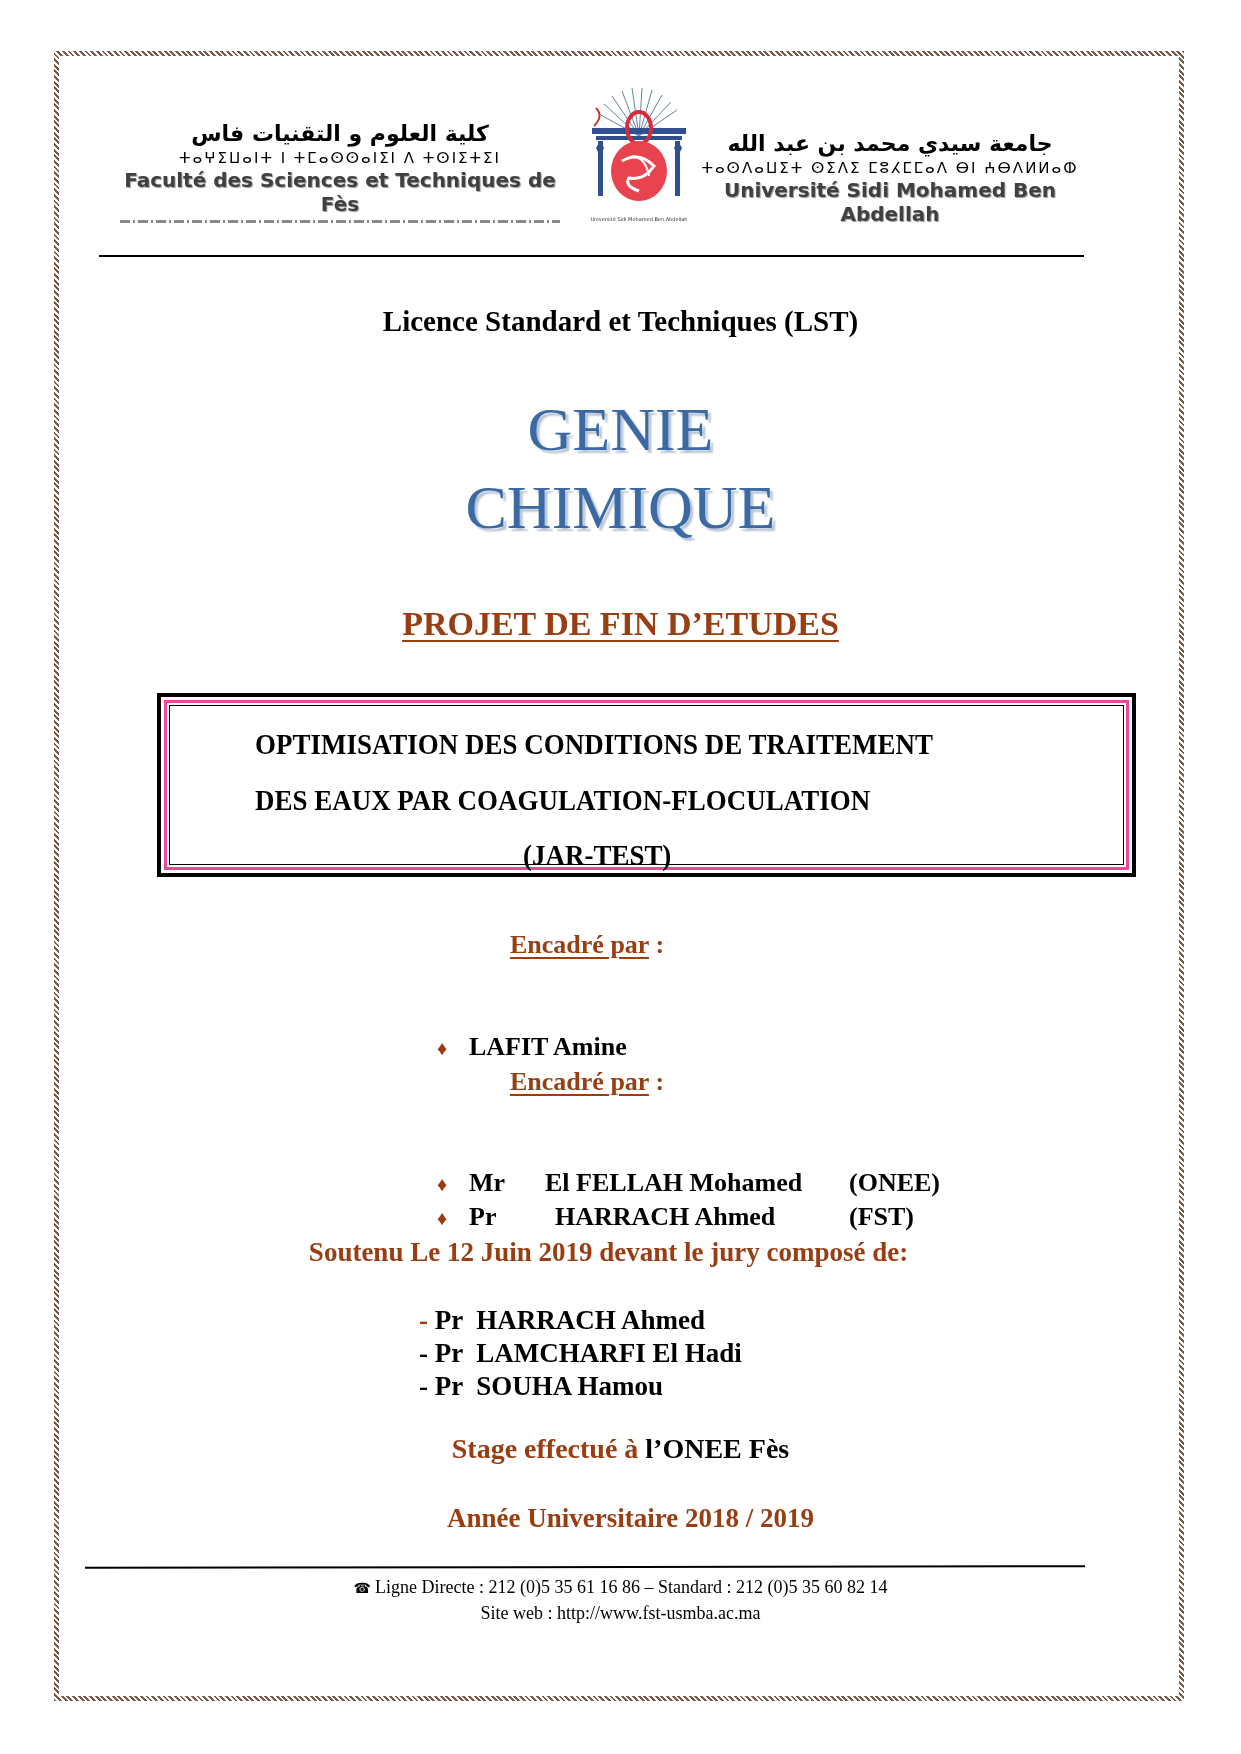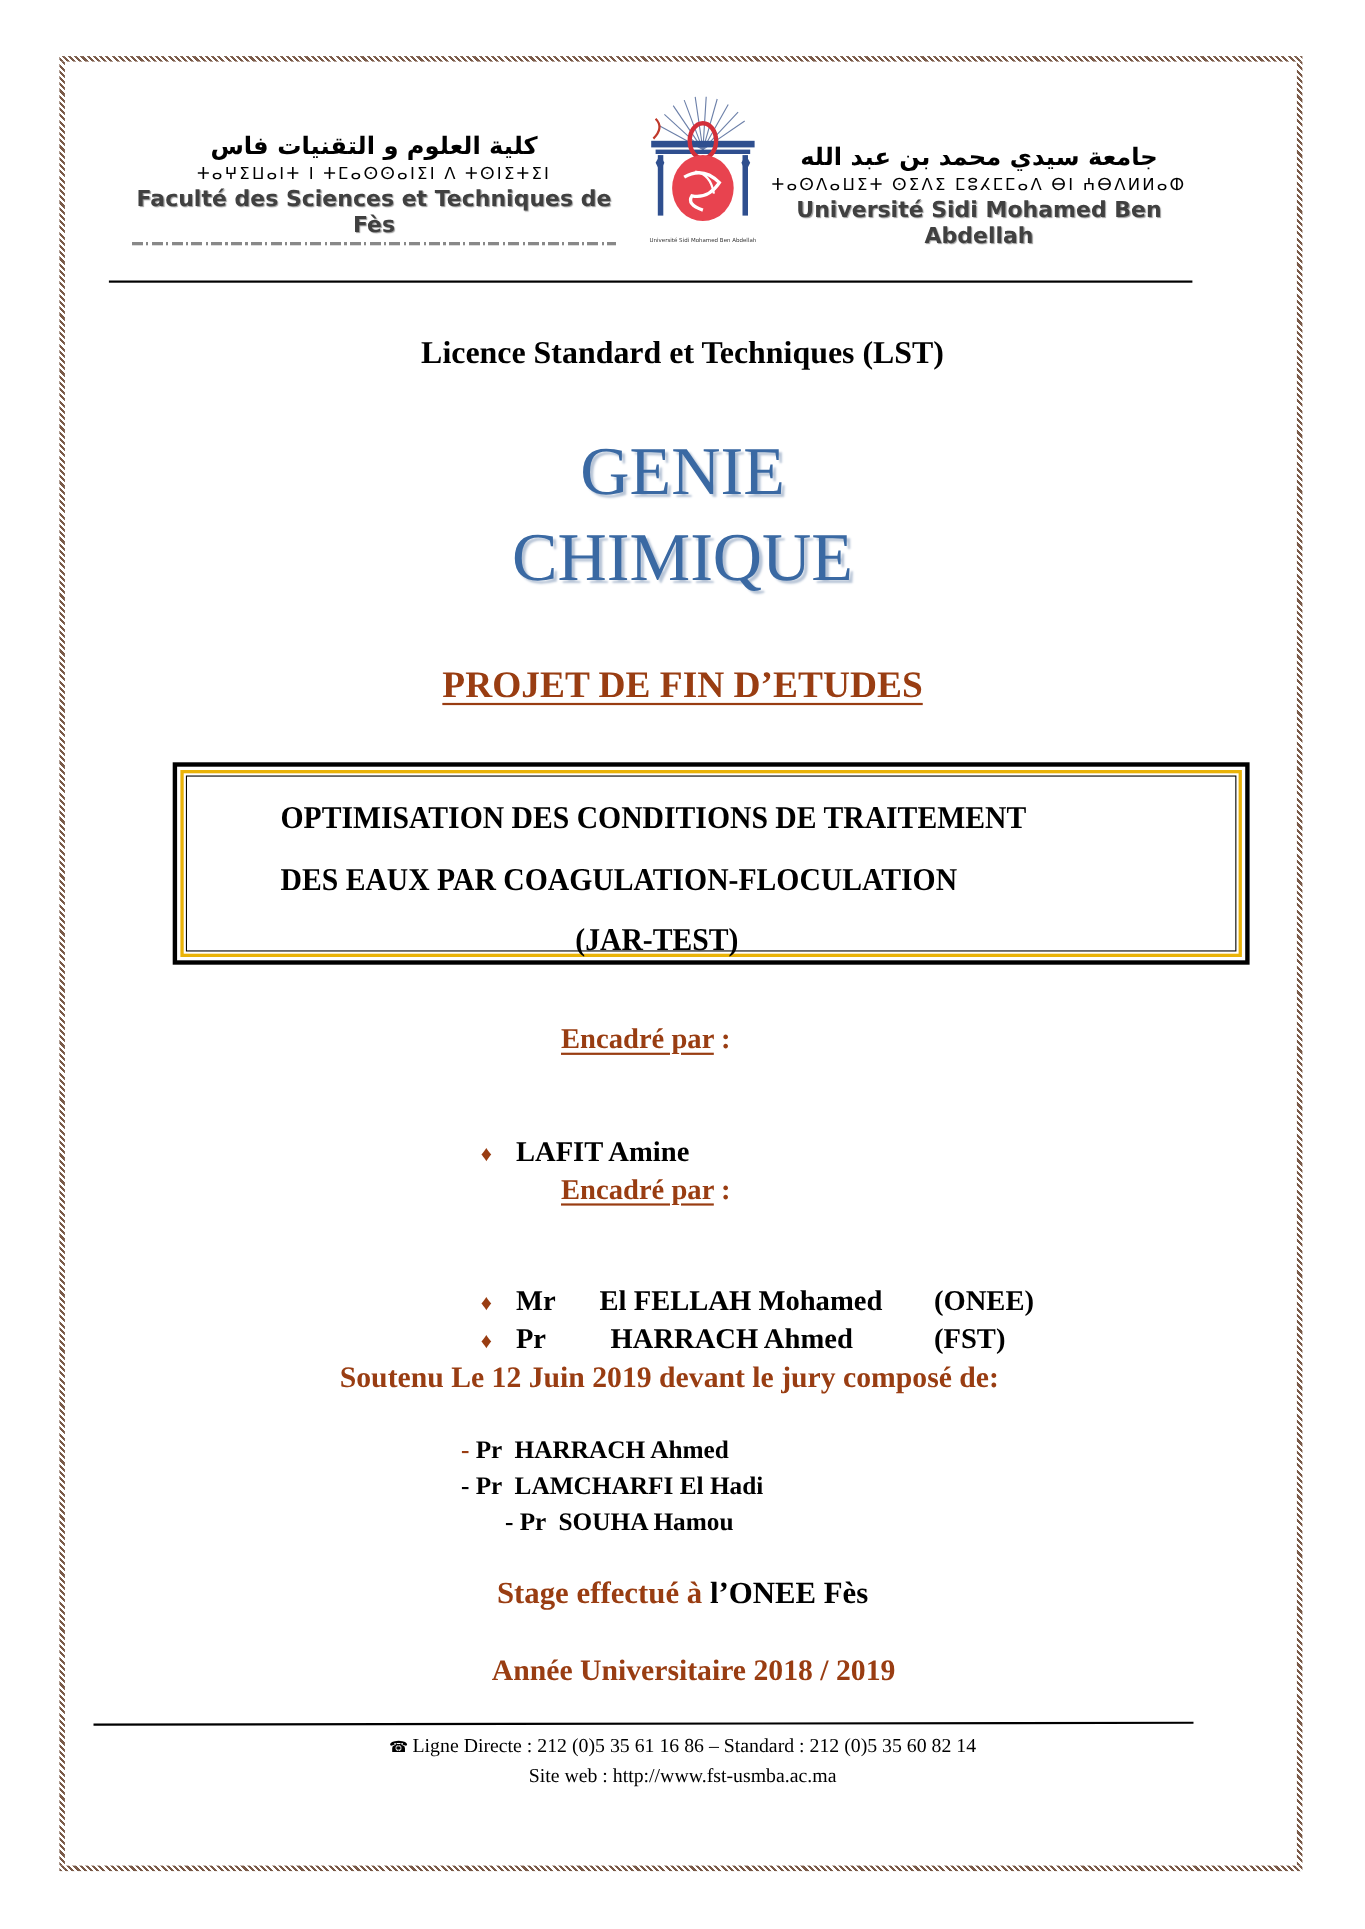--- a/index.html
+++ b/index.html
@@ -53,41 +53,41 @@
     }
     .pfe {
       top: 605px; font-weight: bold; font-size: 34px; color: #993d12;
       text-decoration: underline; text-decoration-thickness: 2px; text-underline-offset: 5px;
     }
     .title-box {
       position: absolute; left: 157px; top: 693px; width: 979px; height: 184px;
       box-sizing: border-box; border: 4px solid #000; padding: 3px;
     }
     .title-box-inner {
-      width: 100%; height: 100%; box-sizing: border-box; border: 3px solid #eab308; padding: 2px;
+      width: 100%; height: 100%; box-sizing: border-box; border: 3px solid #ec4899; padding: 2px;
     }
     .title-box-inner2 {
       width: 100%; height: 100%; box-sizing: border-box; border: 1px solid #000;
       position: relative;
     }
     .title-line {
       position: absolute; font-weight: bold; font-size: 29px; line-height: 36px;
       transform: scaleX(0.93); transform-origin: left center; white-space: nowrap;
     }
     .section-label {
       position: absolute; font-weight: bold; font-size: 26px; color: #993d12;
     }
     .section-label .u { text-decoration: underline; text-decoration-thickness: 2px; text-underline-offset: 4px; }
     .bullet-row {
       position: absolute; left: 424px; font-weight: bold; font-size: 26px; white-space: pre;
     }
     .diamond { color: #993d12; font-size: 20px; display: inline-block; width: 32px; }
     .soutenu { top: 1237px; font-weight: bold; font-size: 27px; color: #993d12; }
     .jury-row {
-      position: absolute; left: 419px; font-weight: bold; font-size: 23px; white-space: pre;
+      position: absolute; left: 419px; font-weight: bold; font-size: 27px; white-space: pre;
     }
     .dash-red { color: #993d12; }
     .stage { top: 1433px; font-weight: bold; font-size: 28px; }
     .stage .red { color: #993d12; }
     .annee { top: 1503px; font-weight: bold; font-size: 27px; color: #993d12; }
     .rule-bottom {
       position: absolute; left: 85px; top: 1566px; width: 1000px; height: 2px; background: #000;
       transform: rotate(-0.1deg);
     }
     .footer-line { font-size: 18px; line-height: 24px; }
@@ -172,21 +172,21 @@
 <div class="bullet-row" style="top:1138px;">
   <span class="diamond">♦</span><span style="display:inline-block;width:76px;">Mr</span><span style="display:inline-block;width:304px;">El FELLAH Mohamed</span><span>(ONEE)</span>
 </div>
 <div class="bullet-row" style="top:1172px;">
   <span class="diamond">♦</span><span style="display:inline-block;width:86px;">Pr</span><span style="display:inline-block;width:294px;">HARRACH Ahmed</span><span>(FST)</span>
 </div>
 
 <div class="center-text soutenu" style="left:-12px;">Soutenu Le 12 Juin 2019  devant le jury composé de:</div>
 <div class="jury-row" style="top:1305px;"><span class="dash-red">- </span><span>Pr</span>  <span>HARRACH Ahmed</span></div>
 <div class="jury-row" style="top:1338px;"><span>- </span><span>Pr</span>  <span>LAMCHARFI El Hadi</span></div>
-<div class="jury-row" style="top:1371px;margin-left:40px;"><span>- </span><span>Pr</span>  <span>SOUHA Hamou</span></div>
+<div class="jury-row" style="top:1371px;"><span>- </span><span>Pr</span>  <span>SOUHA Hamou</span></div>
 
 <div class="center-text stage">
   <span class="red">Stage effectué à </span><span>l’ONEE Fès</span>
 </div>
 <div class="center-text annee" style="left:10px;">Année Universitaire 2018 / 2019</div>
 
 <div class="rule-bottom"></div>
 
 <div class="center-text" style="top:1575px;">
   <div class="footer-line">

